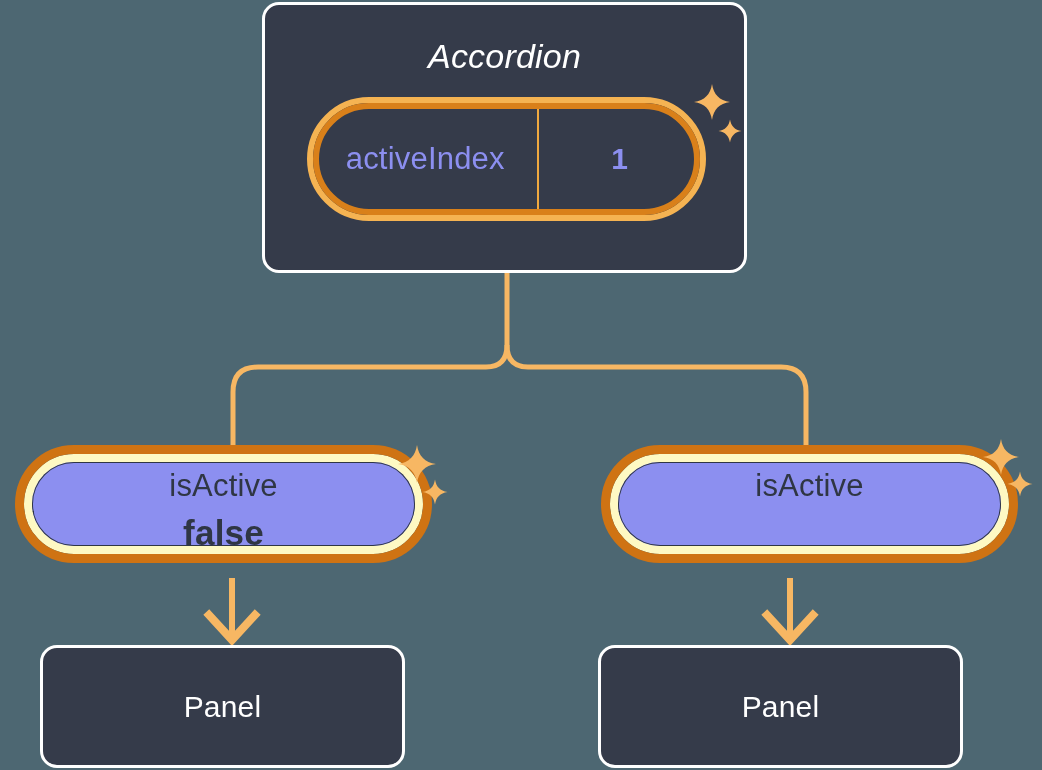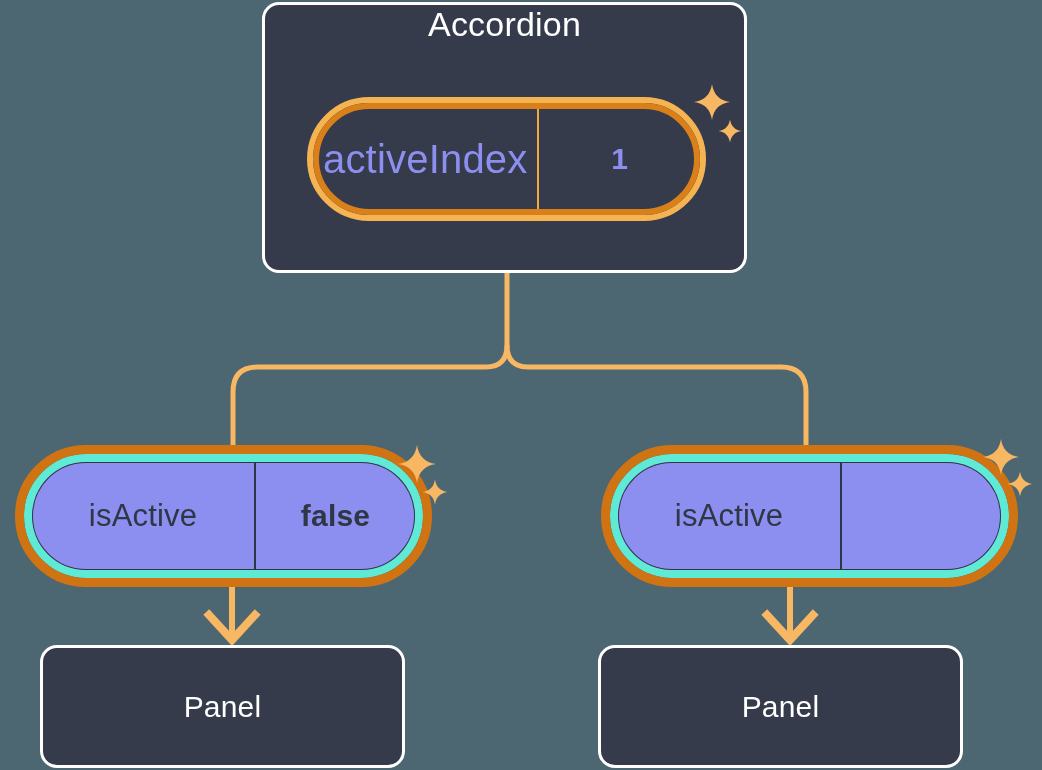--- a/index.html
+++ b/index.html
@@ -49,20 +49,22 @@
     white-space: nowrap;
   }
 
   #accordion-card {
     left: 262px;
     top: 2px;
     width: 485px;
     height: 271px;
   }
   #accordion-card .card-title {
+    margin-top: 32px;
+    font-style: italic;
   }
 
   .panel-card {
     width: 365px;
     height: 123px;
     top: 645px;
     display: flex;
     align-items: center;
     justify-content: center;
   }
@@ -88,38 +90,39 @@
     border: 6px solid #f5b352;
     outline: 6px solid #d9801a;
     outline-offset: -12px;
     background: transparent;
     box-shadow: 0 0 0 0 transparent;
   }
   #pill-activeindex .pill-key,
   #pill-activeindex .pill-val {
     color: #8c8ff0;
   }
-  #pill-activeindex .pill-key { font-size: 40px; font-weight: 400; }
+  #pill-activeindex .pill-key { font-size: 31px; font-weight: 400; }
   #pill-activeindex .pill-val { font-size: 30px; font-weight: 700; }
   #pill-activeindex .pill-divider { background: #f0a93f; }
 
   
   .pill-filled {
     width: 399px;
-    height: 124px;
-    border: 8px solid #5eead4;
+    height: 100px;
+    border: 8px solid #fef9c3;
     outline: 9px solid #cf7313;
     outline-offset: 0px;
     background: #8c8ff0;
     overflow: hidden;
+    flex-direction: column;
   }
   .pill-filled .pill-key,
   .pill-filled .pill-val { color: #2f3644; }
   .pill-filled .pill-key { font-size: 31px; font-weight: 400; }
-  .pill-filled .pill-val { font-size: 30px; font-weight: 700; }
+  .pill-filled .pill-val { font-size: 35px; font-weight: 700; }
   .pill-filled .pill-divider { background: #2f3644; }
   .pill-filled .pill-inner-ring {
     position: absolute;
     inset: -1px;
     border: 2px solid #2f3644;
     border-radius: 999px;
     pointer-events: none;
     box-sizing: border-box;
   }
 

